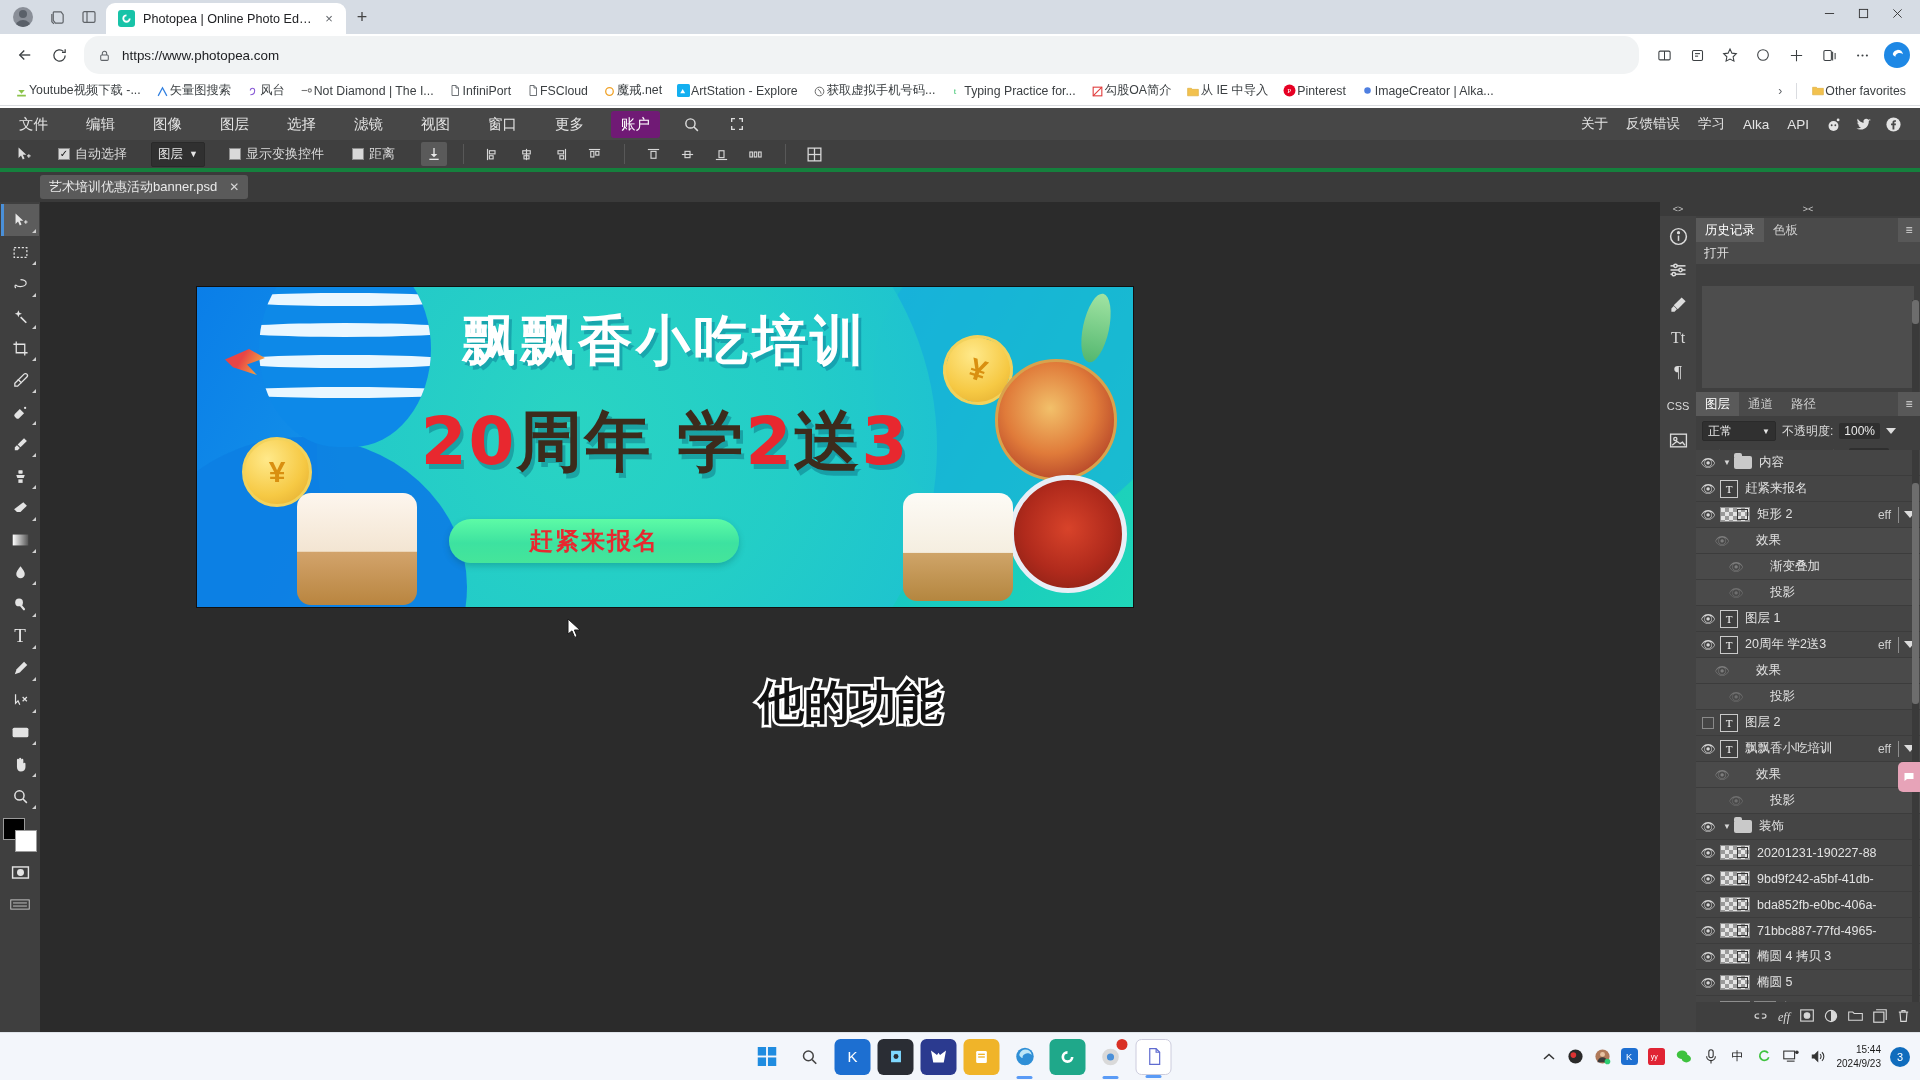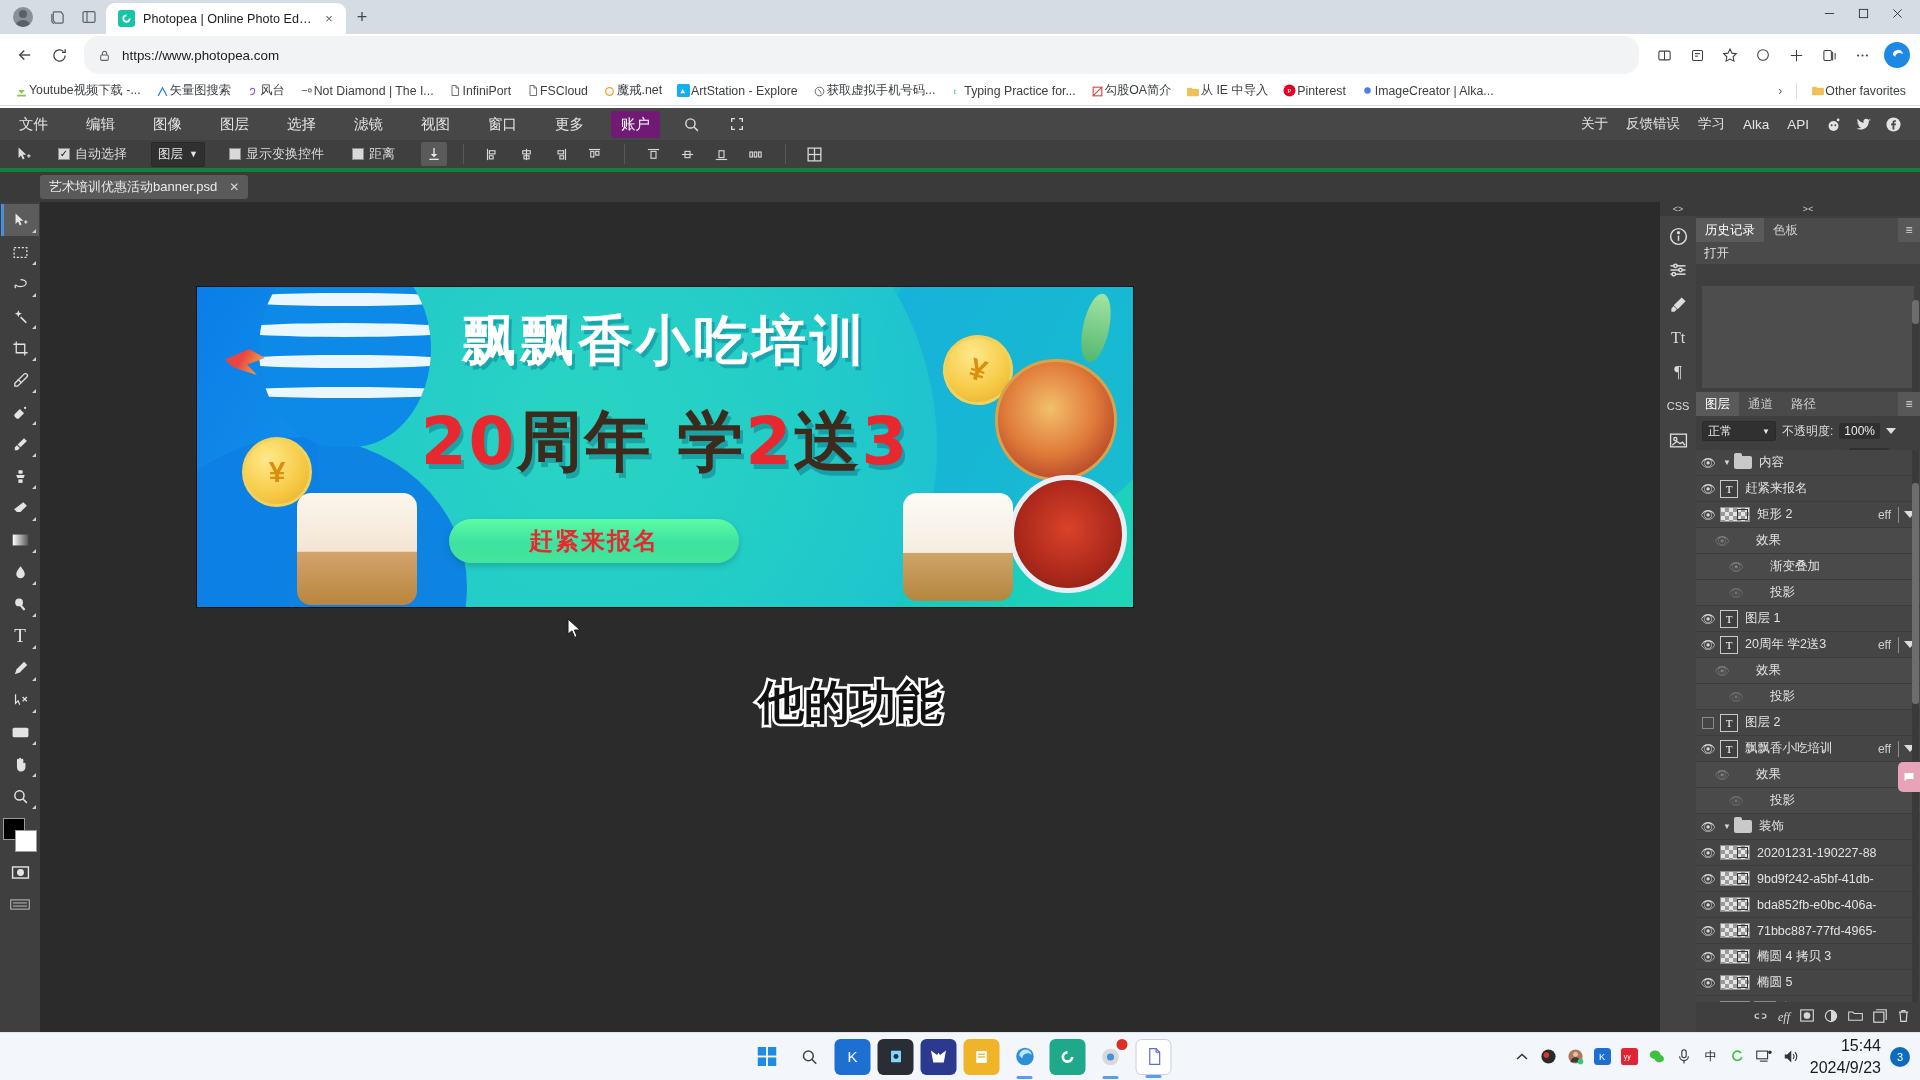--- a/index.html
+++ b/index.html
@@ -245,21 +245,21 @@
     position:absolute; left:0; bottom:0; width:1920px; height:48px; background:#f3f6fb;
     display:flex; align-items:center; border-top:1px solid #dfe4ea;
   }
   .tb-center{ position:absolute; left:50%; transform:translateX(-50%); display:flex; align-items:center; gap:7px;}
   .tb-ico{ width:36px;height:36px;border-radius:6px; display:flex;align-items:center;justify-content:center;
     font-size:15px; color:#fff; position:relative; }
   .tb-ico.active::after{ content:""; position:absolute; bottom:-4px; left:50%; transform:translateX(-50%);
     width:16px;height:3px;border-radius:2px;background:#5a9bf6;}
   .tb-right{ position:absolute; right:10px; display:flex; align-items:center; gap:9px; color:#262626; font-size:11.5px;}
   .tr-ico{ width:18px;height:18px;display:flex;align-items:center;justify-content:center;}
-  .clock{ text-align:right; line-height:1.35; font-size:16px; color:#1b1b1b; }
+  .clock{ text-align:right; line-height:1.35; font-size:10px; color:#1b1b1b; }
   .badge{ width:20px;height:20px;border-radius:50%;background:#0f6cbd;color:#fff;font-size:11px;
     display:flex;align-items:center;justify-content:center;}
 </style>
 </head>
 <body>
 
 <div class="browser">
 
   <div class="tabstrip">
     <div class="avatar-btn">

